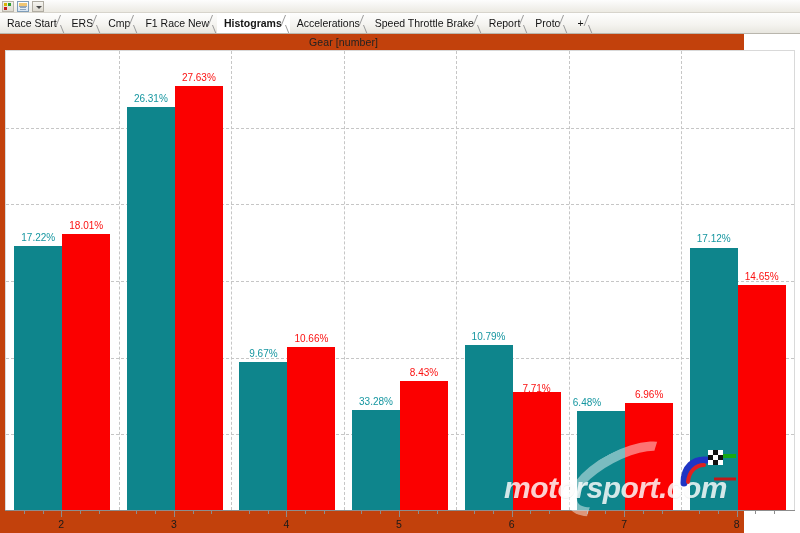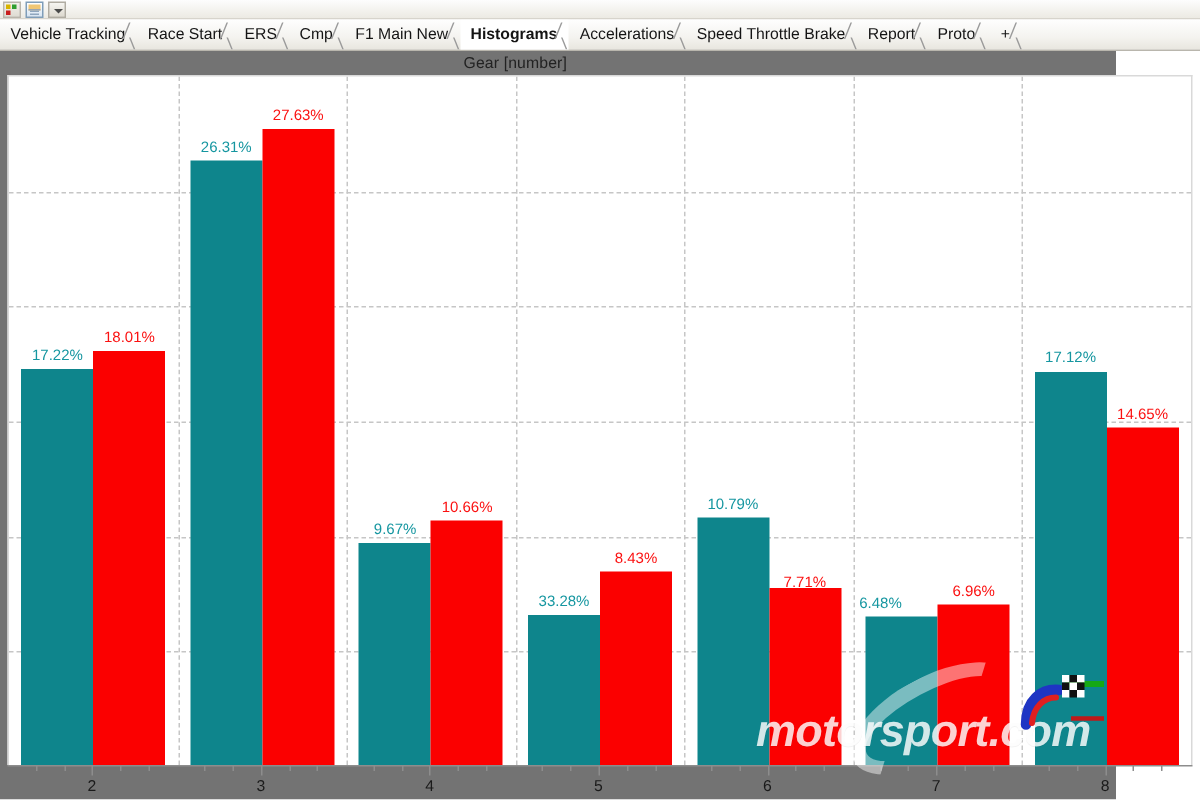--- a/index.html
+++ b/index.html
@@ -137,21 +137,21 @@
   .tab.plus {
     padding: 0 9px 0 9px;
     font-weight: normal;
   }
 
   
   .chart-area {
     position: absolute;
     left: 0; top: 34px;
     width: 744px; height: 499px;
-    background: #737373;
+    background: #c2410c;
   }
 
   .chart-title {
     position: absolute;
     left: 0; top: 2px;
     width: 687px;
     text-align: center;
     font-size: 10.5px;
     color: #222;
     letter-spacing: 0.1px;
@@ -264,37 +264,33 @@
 <div id="app">
 
   <div class="toolbar">
     <span class="tb-icon palette"></span>
     <span class="tb-icon window"></span>
     <span class="tb-icon dropdown"></span>
   </div>
 
   <div class="tabstrip" id="tabstrip">
       <div class="tab">
-        <span>Vehicle Tracking</span>
-        <span class="sep"></span>
-      </div>
-      <div class="tab">
         <span>Race Start</span>
         <span class="sep"></span>
       </div>
       <div class="tab">
         <span>ERS</span>
         <span class="sep"></span>
       </div>
       <div class="tab">
         <span>Cmp</span>
         <span class="sep"></span>
       </div>
       <div class="tab">
-        <span>F1 Main New</span>
+        <span>F1 Race New</span>
         <span class="sep"></span>
       </div>
       <div class="tab active">
         <span>Histograms</span>
         <span class="sep"></span>
       </div>
       <div class="tab">
         <span>Accelerations</span>
         <span class="sep"></span>
       </div>

